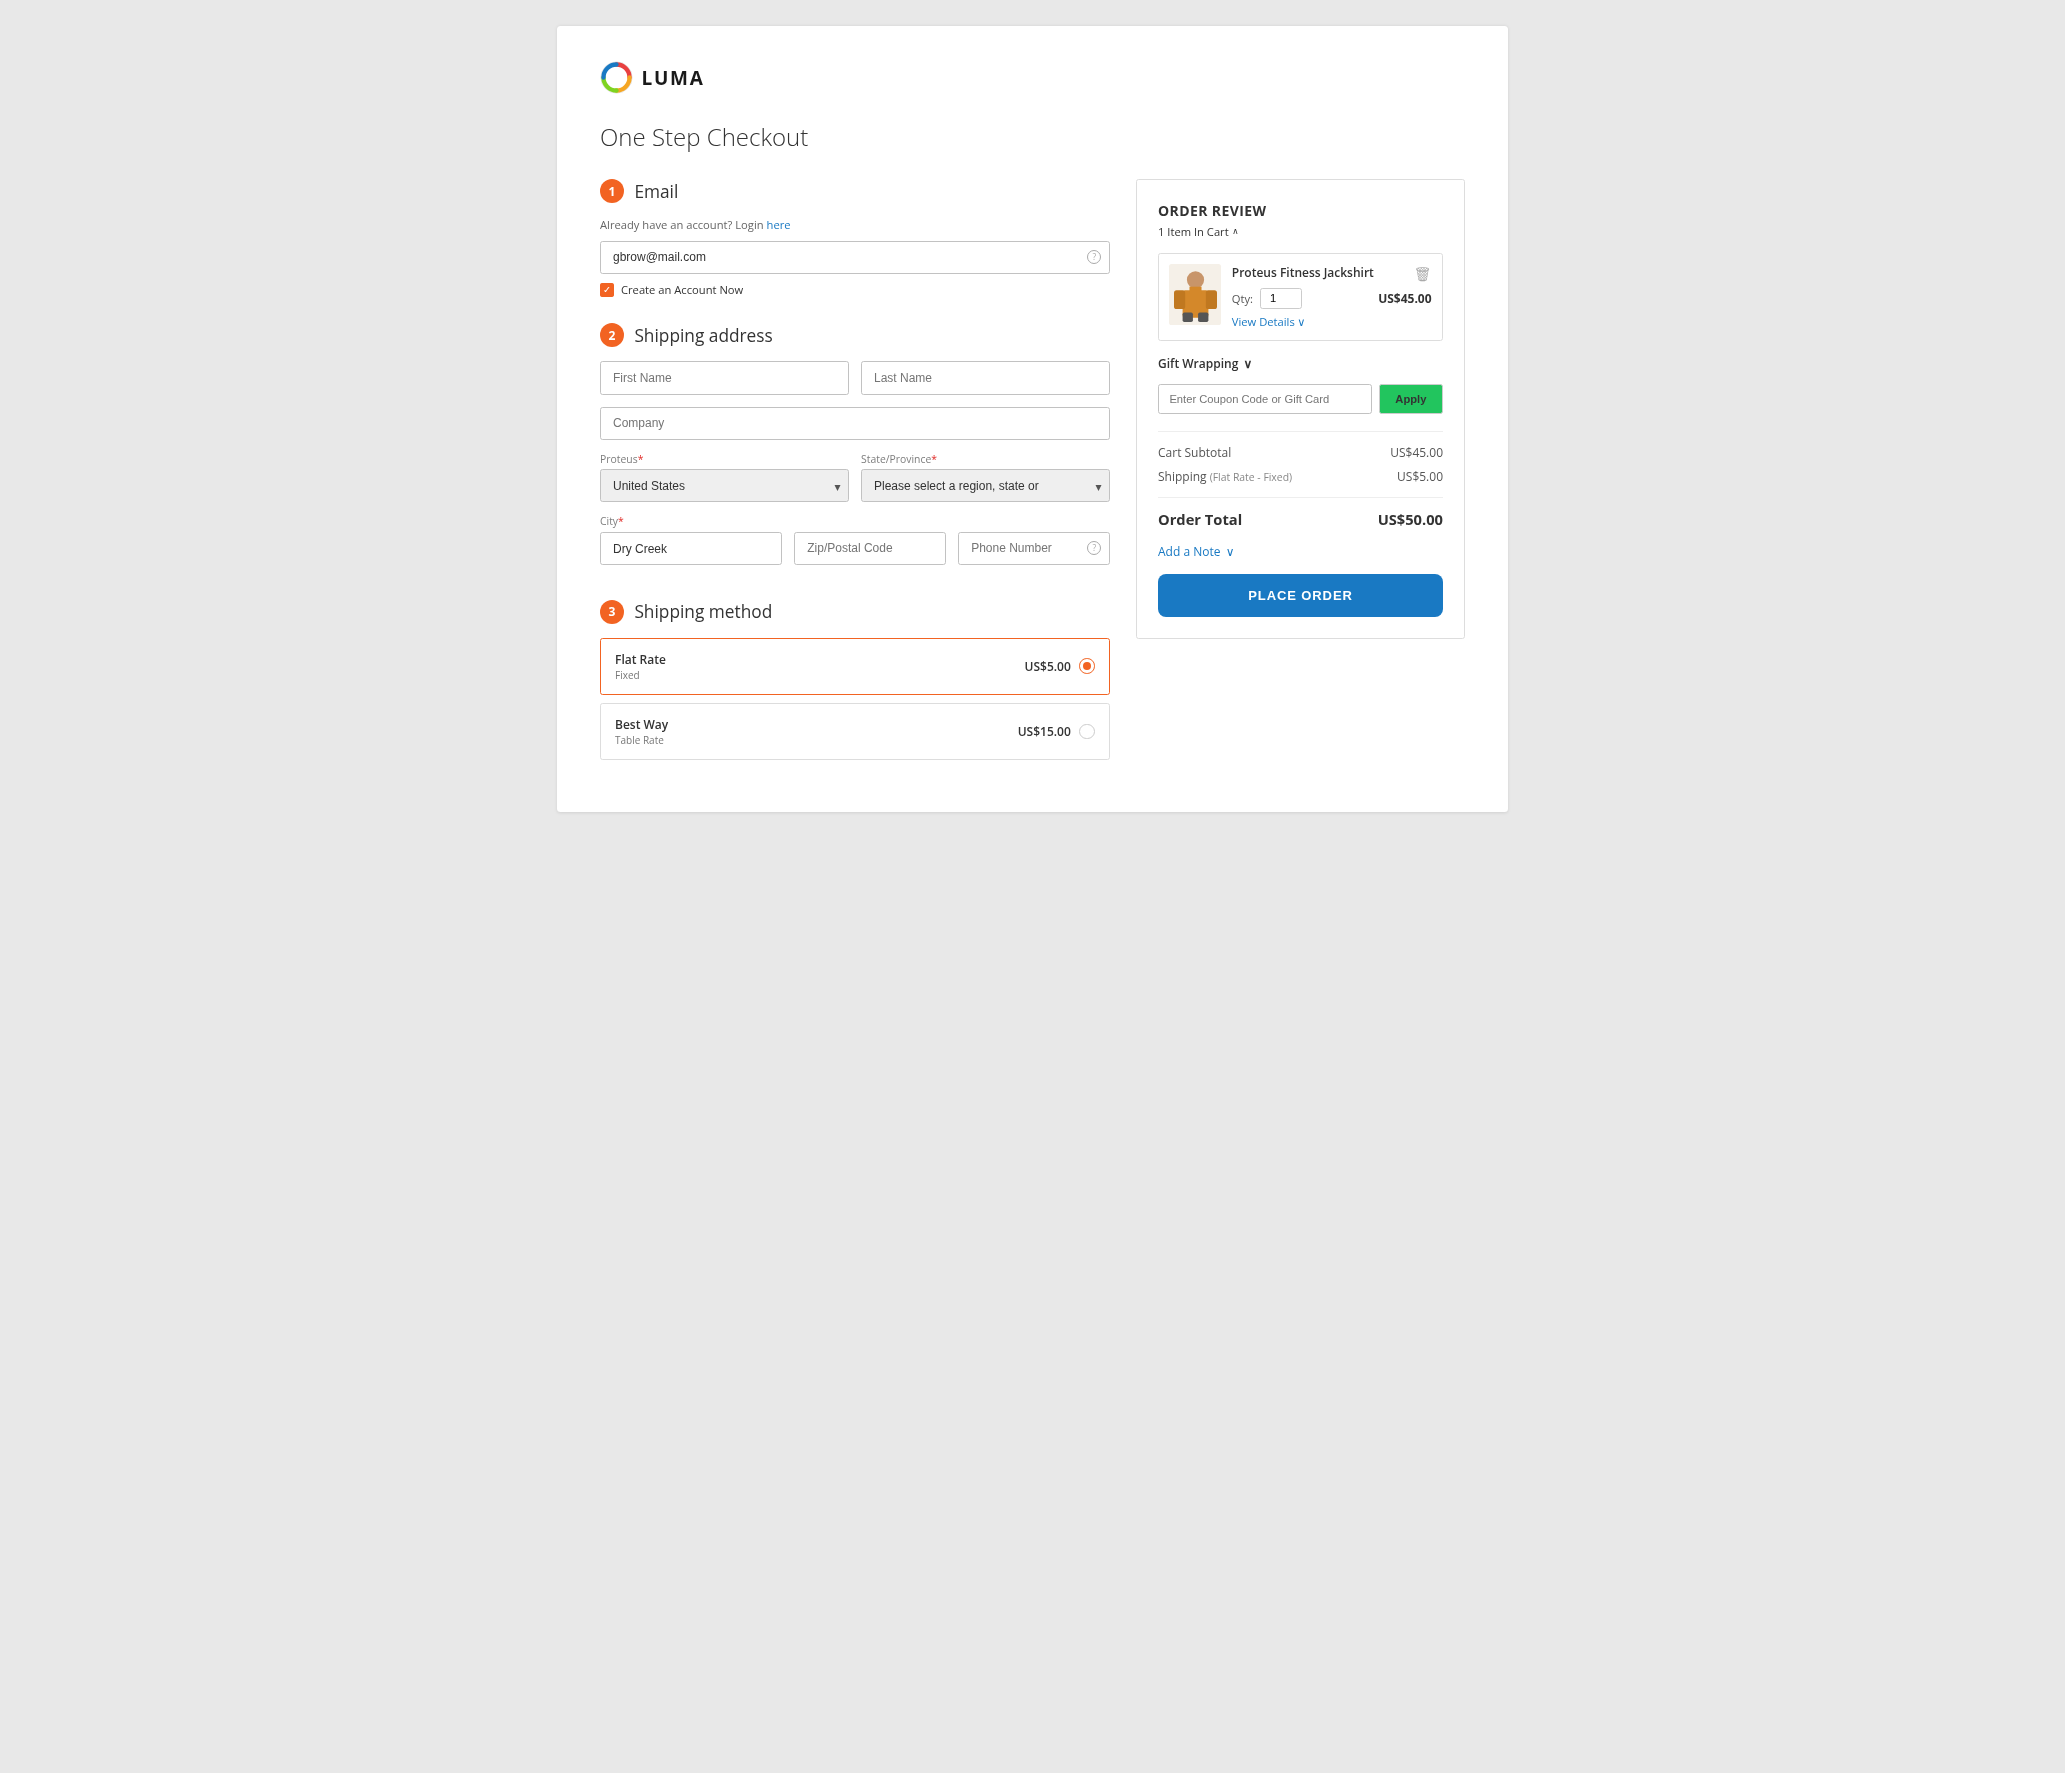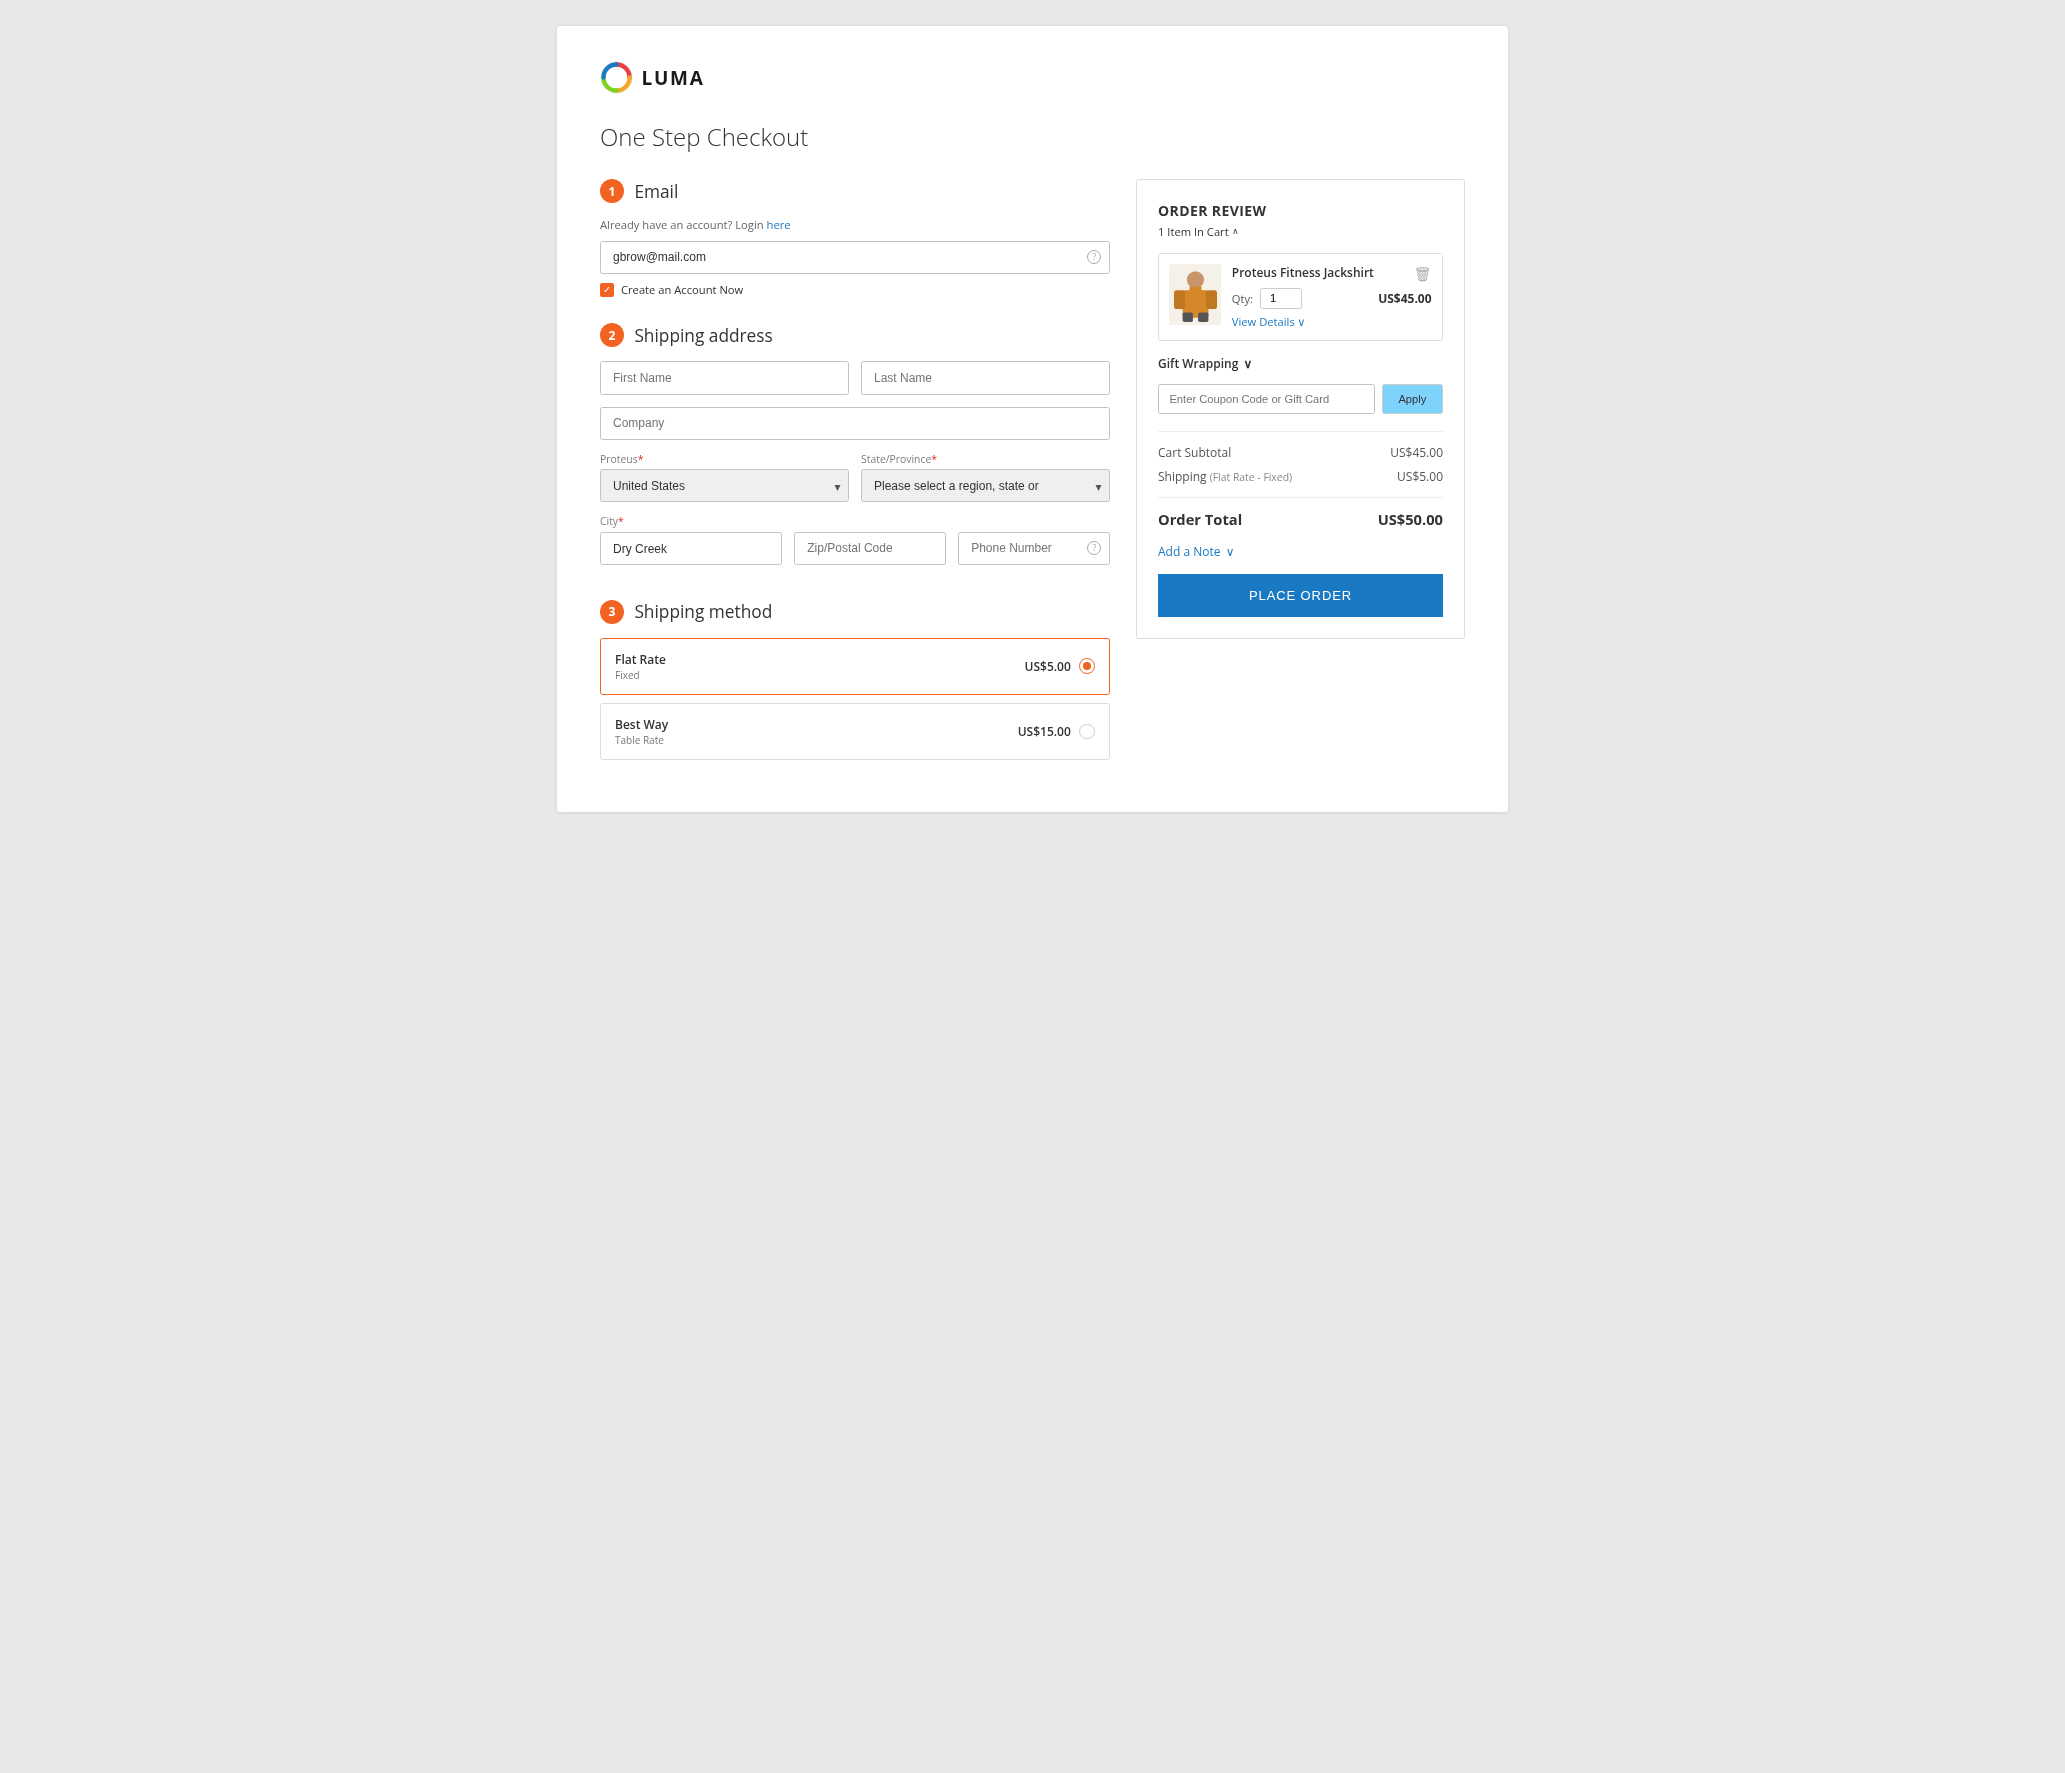--- a/index.html
+++ b/index.html
@@ -377,25 +377,25 @@
       flex: 1;
       padding: 7.8px 10.4px;
       border: 0.9px solid #c2c2c2;
       border-radius: 2.6px;
       font-size: 11.2px;
       color: #999;
       outline: none;
     }
     .apply-btn {
       padding: 7.8px 15.6px;
-      background: #7dd3fc;
+      background: #22c55e;
       border: 0.9px solid #ccc;
       border-radius: 2.6px;
       font-size: 11.2px;
-      font-weight: 400;
+      font-weight: 700;
       color: #333;
       cursor: pointer;
     }
     
     .totals-section {
       border-top: 0.9px solid #eee;
       padding-top: 12px;
       margin-bottom: 12px;
     }
     .totals-row {
@@ -443,23 +443,23 @@
       cursor: pointer;
       margin-bottom: 14px;
     }
     
     .place-order-btn {
       width: 100%;
       padding: 14px;
       background: #1979c3;
       color: #fff;
       border: none;
-      border-radius: 0;
+      border-radius: 8px;
       font-size: 13px;
-      font-weight: 400;
+      font-weight: 700;
       letter-spacing: 0.9px;
       text-transform: uppercase;
       cursor: pointer;
     }
   </style>
 </head>
 <body>
 
 <div class="page-wrapper">
 

